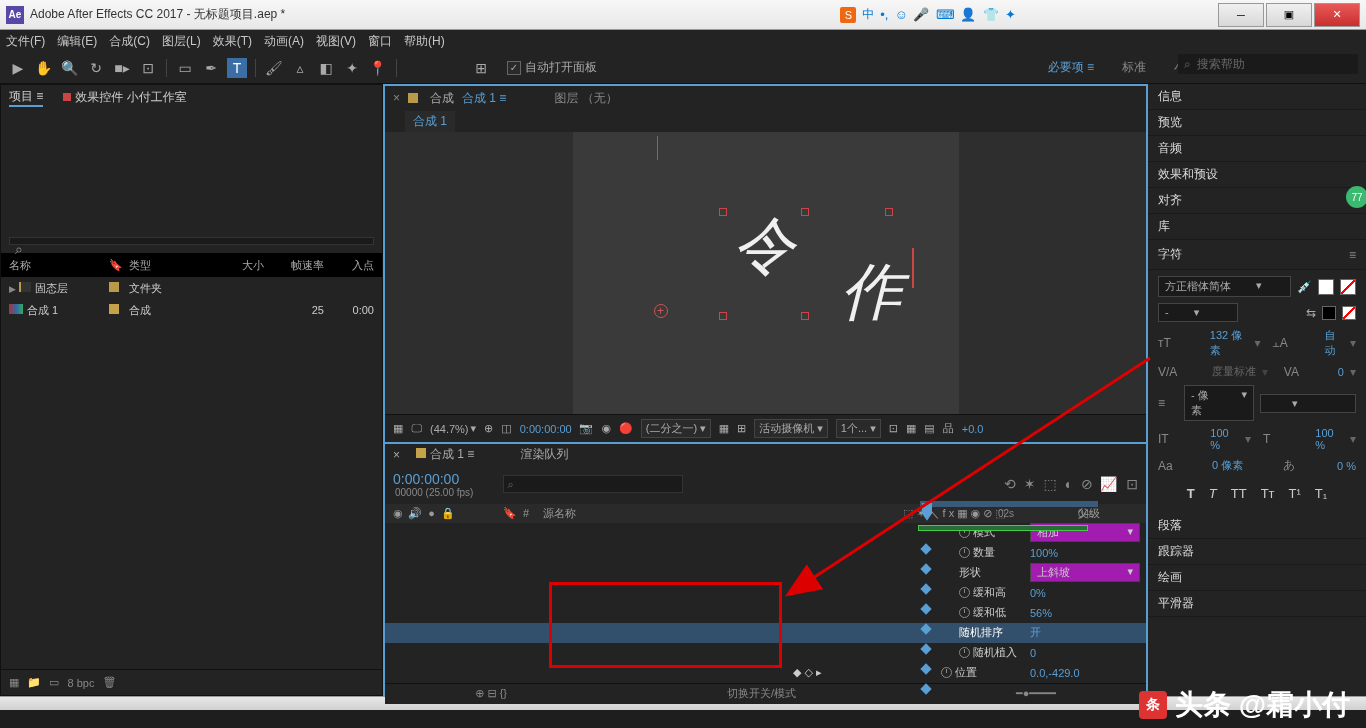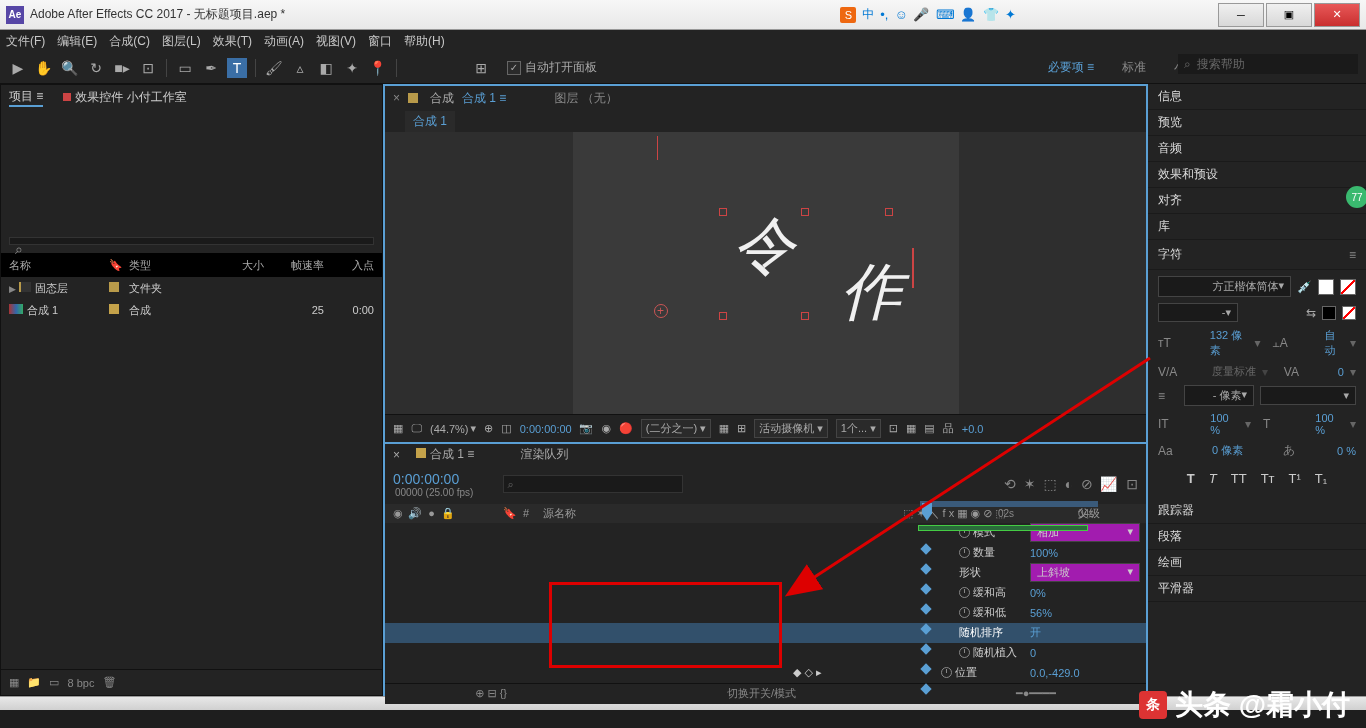--- a/index.html
+++ b/index.html
@@ -99,21 +99,21 @@
 .tick { position:absolute; }
 .playhead { position:absolute; left:14px; top:40px; width:10px; height:18px; background:#5a9fd4; clip-path:polygon(0 0,100% 0,100% 60%,50% 100%,0 60%); }
 .work-area { position:absolute; left:12px; right:40px; top:38px; height:6px; background:#3a5a7a; }
 .kf-mark { width:8px; height:8px; background:#5a9fd4; transform:rotate(45deg); position:absolute; left:14px; }
 .right-col { width:218px; background:#232323; display:flex; flex-direction:column; font-size:12px; }
 .r-sect { height:30px; display:flex; align-items:center; padding:0 10px; color:#ddd; border-bottom:1px solid #1a1a1a; }
 .r-sect.small{height:26px;}
 .r-menu { margin-left:auto; color:#888; }
 .char-ctrls { padding:6px 10px; color:#aaa; display:flex; flex-direction:column; gap:6px; }
 .char-row { display:flex; align-items:center; gap:6px; }
-.char-drop { flex:1; background:#1a1a1a; border:1px solid #444; padding:2px 6px; display:flex; justify-content:flex-end; font-size:11px; }
+.char-drop { flex:1; background:#1a1a1a; border:1px solid #444; padding:2px 6px; display:flex; justify-content:flex-start; font-size:11px;gap:25px; }
 .color-sw { width:16px; height:16px; background:#fff; border:1px solid #666; }
 .color-sw.strike { background:linear-gradient(135deg,#fff 45%,#f00 45%,#f00 55%,#fff 55%); }
 .char-icon { width:20px; font-size:12px; color:#888; }
 .char-val { color:#5a9fd4; font-size:11px;margin-left:28px; }
 .char-val.dim { color:#666; }
 .t-styles { display:flex; gap:14px; font-size:13px; color:#ccc; padding:6px 0; justify-content:center; }
 .watermark { position:absolute; right:16px; bottom:4px; font-size:28px; color:#fff; font-weight:bold; display:flex; align-items:center; gap:8px; pointer-events:none; }
 .wm-logo { width:28px; height:28px; background:#d33; border-radius:4px; display:flex; align-items:center; justify-content:center; font-size:14px; }
 .green-badge { position:absolute; right:-2px; top:186px; width:22px; height:22px; background:#3ab96f; border-radius:50%; display:flex; align-items:center; justify-content:center; color:#fff; font-size:10px; }
 .statusbar { height:14px; background:linear-gradient(#e8e8e8,#d0d0d0); border-top:1px solid #999; }
@@ -501,24 +501,24 @@
       <div class="t-styles">
         <span style="font-weight:bold">T</span>
         <span style="font-style:italic">T</span>
         <span>TT</span>
         <span>Tᴛ</span>
         <span>T¹</span>
         <span>T₁</span>
       </div>
     </div>
     <div class="r-sect small">
+        <span>段落</span>
+      </div>
+    <div class="r-sect small">
         <span>跟踪器</span>
-      </div>
-    <div class="r-sect small">
-        <span>段落</span>
       </div>
     <div class="r-sect small">
         <span>绘画</span>
       </div>
     <div class="r-sect small">
         <span>平滑器</span>
       </div>
   </div>
 
 </div>

